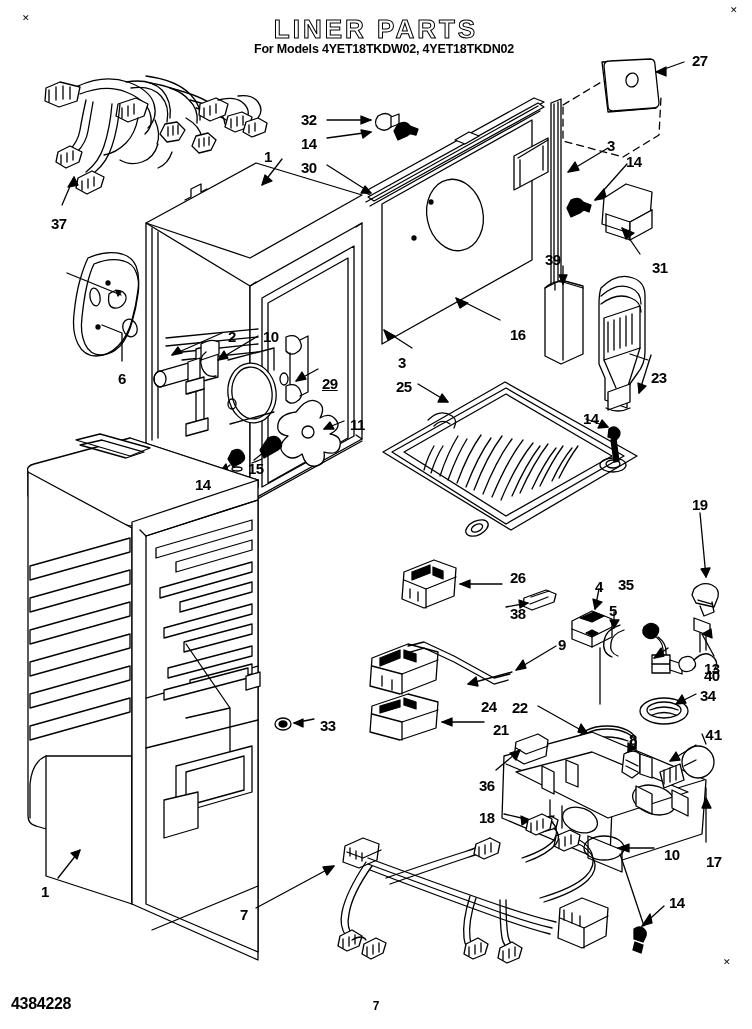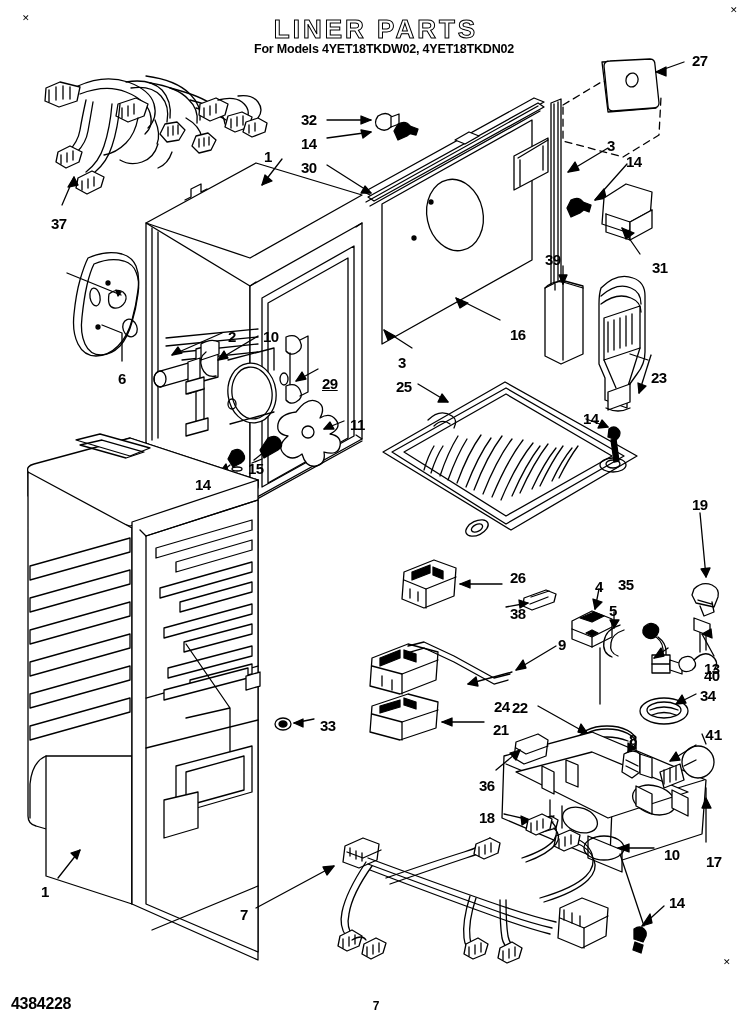--- a/index.html
+++ b/index.html
@@ -561,21 +561,21 @@
       <div class="callout" style="left: 692px; top: 497px;">19</div>
       <div class="callout" style="left: 510px; top: 556px; margin-top: 14px;">26</div>
       <div class="callout" style="left: 510px; top: 606px;">38</div>
       <div class="callout" style="left: 595px; top: 579px;">4</div>
       <div class="callout" style="left: 618px; top: 577px;">35</div>
       <div class="callout" style="left: 609px; top: 603px;">5</div>
       <div class="callout" style="left: 680px; top: 661px; margin-left: 24px;">13</div>
       <div class="callout" style="left: 704px; top: 668px;">40</div>
       <div class="callout" style="left: 700px; top: 688px;">34</div>
       <div class="callout" style="left: 558px; top: 637px;">9</div>
-      <div class="callout" style="left: 481px; top: 699px; margin-left: 13px;">24</div>
+      <div class="callout" style="left: 481px; top: 699px;">24</div>
       <div class="callout" style="left: 512px; top: 700px;">22</div>
       <div class="callout" style="left: 493px; top: 722px;">21</div>
       <div class="callout" style="left: 629px; top: 732px;">8</div>
       <div class="callout" style="left: 705px; top: 729px; font-family: Liberation Mono, monospace;">41</div>
       <div class="callout" style="left: 479px; top: 778px;">36</div>
       <div class="callout" style="left: 479px; top: 810px;">18</div>
       <div class="callout" style="left: 664px; top: 847px;">10</div>
       <div class="callout" style="left: 706px; top: 854px;">17</div>
       <div class="callout" style="left: 320px; top: 718px;">33</div>
       <div class="callout" style="left: 41px; top: 884px;">1</div>

